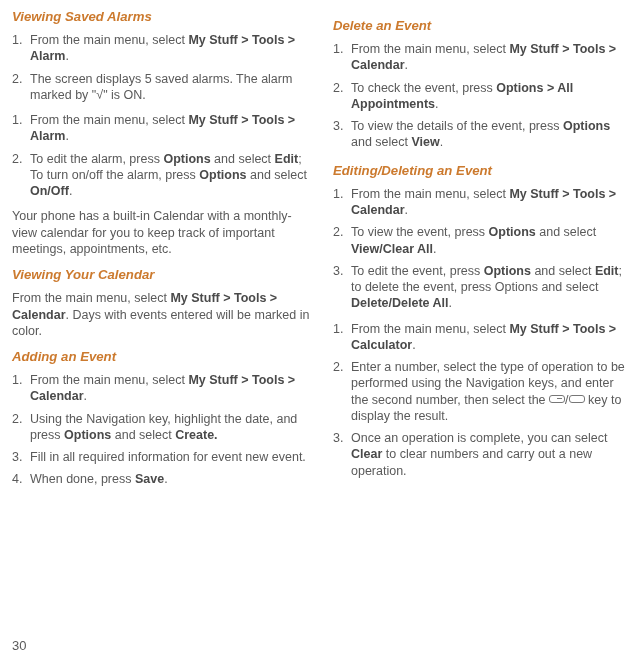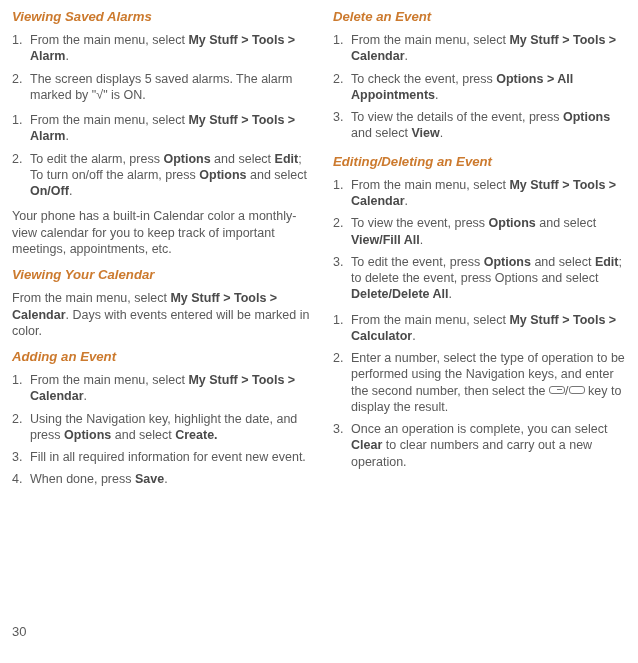--- a/index.html
+++ b/index.html
@@ -10,20 +10,21 @@
     background: #fff;
     color: #5a5a5a;
     font-size: 12.5px;
     line-height: 1.3;
     position: relative;
   }
   .page {
     display: flex;
     gap: 20px;
     padding: 6px 4px 0 12px;
+    align-items: center;
   }
   .col {
     width: 50%;
     display: flex;
     flex-direction: column;
   }
   .h-orange-i {
     color: #cc7a2e;
     font-style: italic;
     font-weight: bold;
@@ -58,21 +59,21 @@
     content: counter(item) ".";
     position: absolute;
     left: 0;
     top: 0;
     color: #5a5a5a;
   }
   b { font-weight: bold; color: #4a4a4a; }
   .footer {
     position: absolute;
     left: 12px;
-    bottom: 22px;
+    bottom: 8px;
     font-size: 13px;
     color: #5a5a5a;
   }
   .keybox {
     display: inline-block;
     width: 16px;
     height: 8px;
     border: 1px solid #777;
     border-radius: 3px;
     vertical-align: middle;
@@ -96,21 +97,21 @@
     <ol>
       <li>From the main menu, select <b>My Stuff &gt; Tools &gt; Alarm</b>.</li>
       <li>The screen displays 5 saved alarms. The alarm marked by "√" is ON.</li>
     </ol>
 
     <ol>
       <li>From the main menu, select <b>My Stuff &gt; Tools &gt; Alarm</b>.</li>
       <li>To edit the alarm, press <b>Options</b> and select <b>Edit</b>; To turn on/off the alarm, press <b>Options</b> and select <b>On/Off</b>.</li>
     </ol>
 
-    <div class="para">Your phone has a built-in Calendar color a monthly-view calendar for you to keep track of important meetings, appointments, etc.</div>
+    <div class="para">Your phone has a built-in Calendar with a monthly-view calendar for you to keep track of important meetings, appointments, etc.</div>
 
     <div class="h-orange-i">Viewing Your Calendar</div>
     <div class="para">From the main menu, select <b>My Stuff &gt; Tools &gt; Calendar</b>. Days with events entered will be marked in color.</div>
 
     <div class="h-orange-i">Adding an Event</div>
     <ol>
       <li>From the main menu, select <b>My Stuff &gt; Tools &gt; Calendar</b>.</li>
       <li>Using the Navigation key, highlight the date, and press <b>Options</b> and select <b>Create.</b></li>
       <li>Fill in all required information for event new event.</li>
       <li>When done, press <b>Save</b>.</li>
@@ -121,21 +122,21 @@
     <div class="h-orange-i">Delete an Event</div>
     <ol>
       <li>From the main menu, select <b>My Stuff &gt; Tools &gt; Calendar</b>.</li>
       <li>To check the event, press <b>Options &gt; All Appointments</b>.</li>
       <li>To view the details of the event, press <b>Options</b> and select <b>View</b>.</li>
     </ol>
 
     <div class="h-orange-i">Editing/Deleting an Event</div>
     <ol>
       <li>From the main menu, select <b>My Stuff &gt; Tools &gt; Calendar</b>.</li>
-      <li>To view the event, press <b>Options</b> and select <b>View/Fill All</b>.</li>
+      <li>To view the event, press <b>Options</b> and select <b>View/Clear All</b>.</li>
       <li>To edit the event, press <b>Options</b> and select <b>Edit</b>; to delete the event, press Options and select <b>Delete/Delete All</b>.</li>
     </ol>
 
     <ol>
       <li>From the main menu, select <b>My Stuff &gt; Tools &gt; Calculator</b>.</li>
       <li>Enter a number, select the type of operation to be performed using the Navigation keys, and enter the second number, then select the <span class="keybox left"></span>/<span class="keybox"></span> key to display the result.</li>
       <li>Once an operation is complete, you can select <b>Clear</b> to clear numbers and carry out a new operation.</li>
     </ol>
   </div>
 </div>

